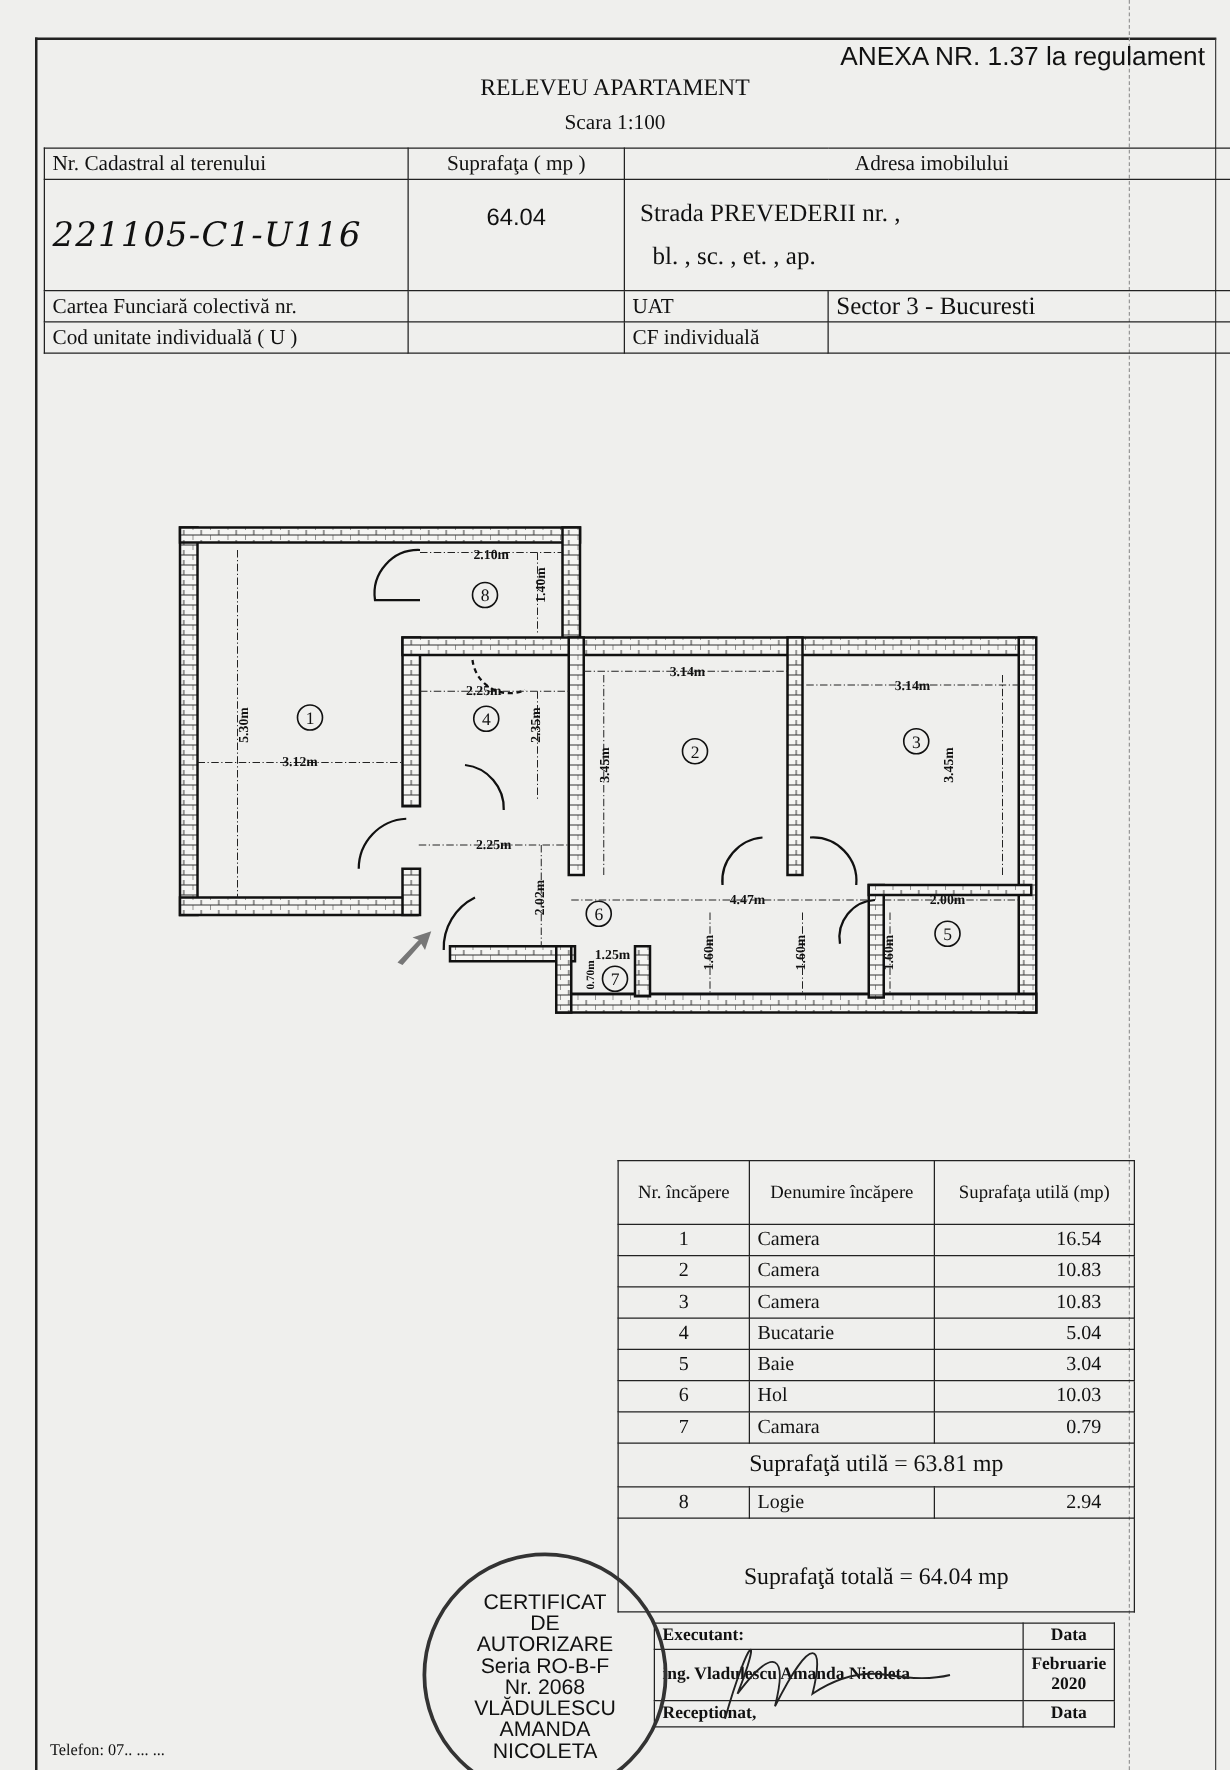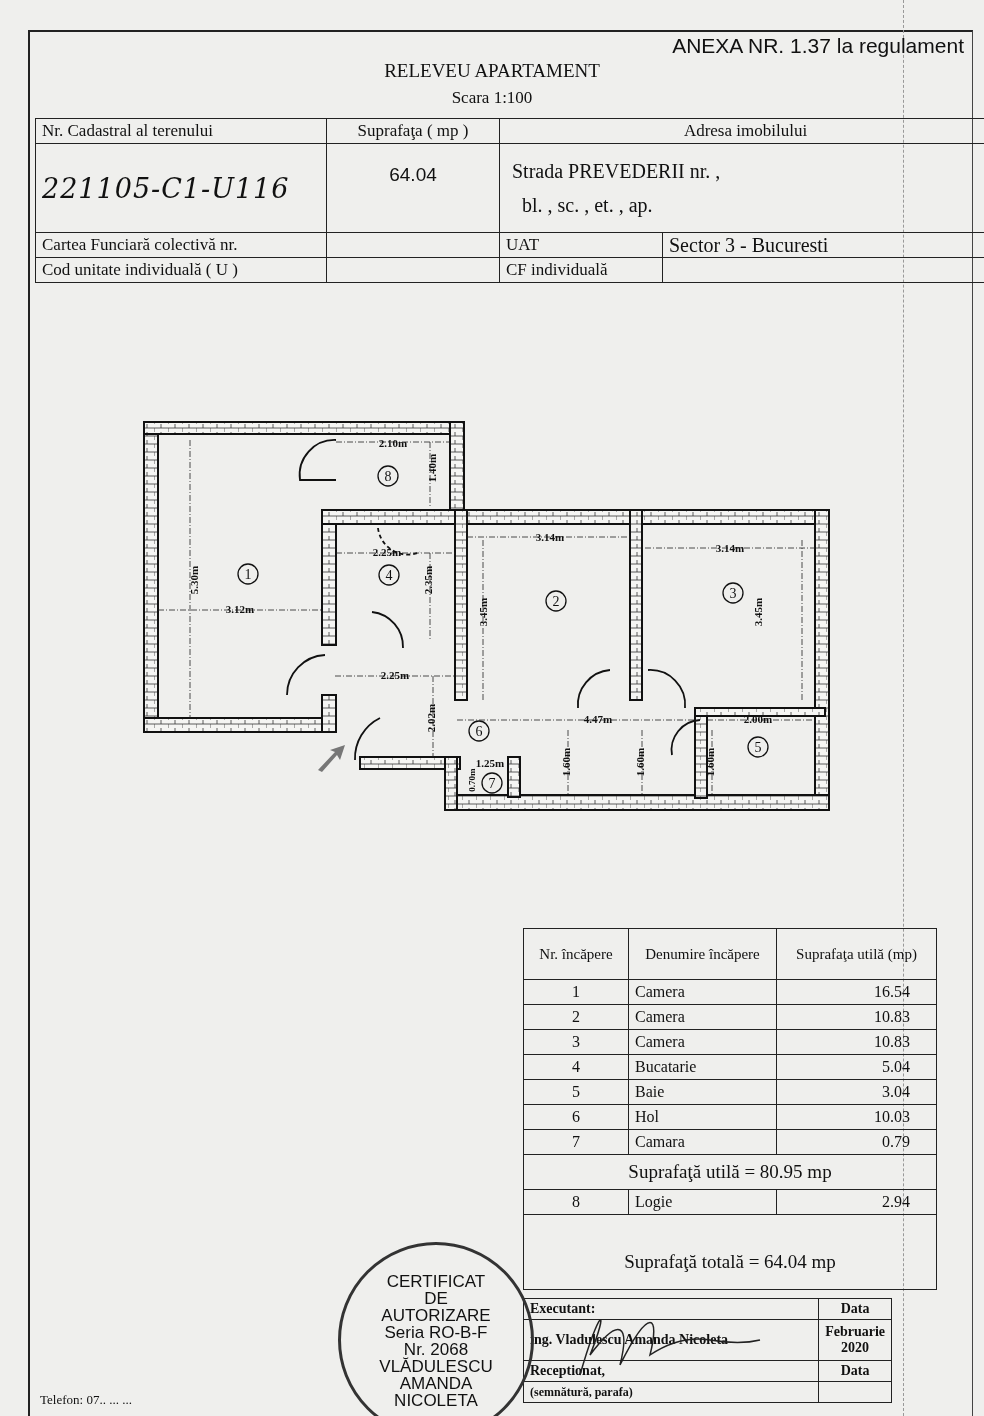--- a/index.html
+++ b/index.html
@@ -10,21 +10,21 @@
   .title{position:absolute;left:0;width:984px;text-align:center;font-size:19px;}
   .t1{top:60px;}
   .t2{top:88px;font-size:17px;}
   table{border-collapse:collapse;position:absolute;}
   td{border:1.5px solid #222;padding:0 6px;font-size:17px;}
   .hdr{left:35px;top:118px;width:957px;}
   .hdr td{height:24px;}
   .handwrite{font-family:"DejaVu Serif",serif;font-style:italic;font-size:27px;letter-spacing:1px;}
   .center{text-align:center;}
   .plan{position:absolute;left:140px;top:418px;}
-  .rooms{left:523px;top:928px;width:414px;}
+  .rooms{left:494px;top:928px;width:414px;}
   .rooms td{font-size:16px;height:24px;}
   .rooms .head td{font-size:15px;line-height:14px;height:50px;text-align:center;}
   .rooms .num{text-align:center;width:92px;}
   .rooms .val{text-align:right;padding-right:26px;}
   .sum{font-size:19px !important;text-align:center;height:34px !important;}
   .sig{left:523px;top:1298px;width:369px;font-weight:bold;}
   .sig td{font-size:14px;height:20px;}
   .stamp{position:absolute;left:338px;top:1242px;width:190px;height:190px;border:3px solid #333;border-radius:50%;text-align:center;font-family:"Liberation Sans",sans-serif;font-size:17px;line-height:17px;}
   .stamp .inner{position:absolute;top:28px;left:0;width:100%;}
   .phone{position:absolute;left:40px;top:1392px;font-size:13px;}
@@ -217,21 +217,21 @@
         <td class="num">6</td>
         <td>Hol</td>
         <td class="val">10.03</td>
       </tr>
   <tr>
         <td class="num">7</td>
         <td>Camara</td>
         <td class="val">0.79</td>
       </tr>
   <tr>
-        <td colspan="3" class="sum">Suprafaţă utilă =  80.95 mp</td>
+        <td colspan="3" class="sum">Suprafaţă utilă =  63.81 mp</td>
       </tr>
   <tr>
         <td class="num">8</td>
         <td>Logie</td>
         <td class="val">2.94</td>
       </tr>
   <tr>
         <td colspan="3" class="sum" style="height:58px !important;vertical-align:bottom;padding-bottom:16px">Suprafaţă totală = 64.04 mp</td>
       </tr>
 </tbody>
@@ -243,24 +243,20 @@
     <td style="width:290px">Executant:</td>
     <td class="center">Data</td>
   </tr>
   <tr>
     <td style="height:40px">ing. Vladulescu Amanda Nicoleta</td>
     <td class="center">Februarie 2020</td>
   </tr>
   <tr>
     <td>Receptionat,</td>
     <td class="center">Data</td>
-  </tr>
-  <tr>
-    <td style="font-size:12px">(semnătură, parafa)</td>
-    <td></td>
   </tr>
 </tbody>
   </table>
 
 <svg class="signature" width="220" height="90" viewBox="0 0 220 90">
   <path d="M20 80 C40 10 50 10 30 60 C60 20 70 30 60 70 C90 10 100 20 90 60 Q120 40 150 45 Q180 50 200 45" fill="none" stroke="#222" stroke-width="1.5"></path>
 </svg>
 
 <div class="stamp">
   <div class="inner">

